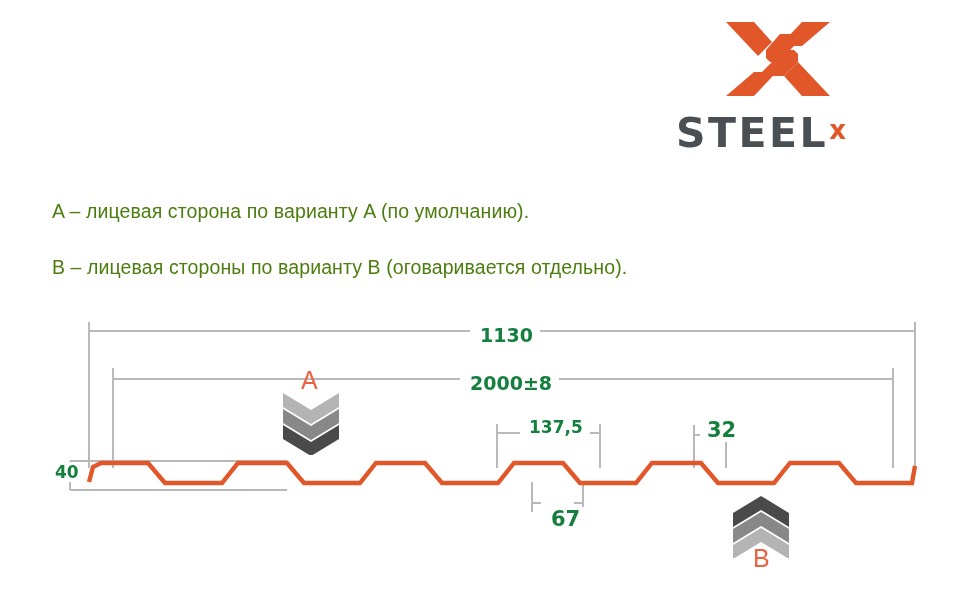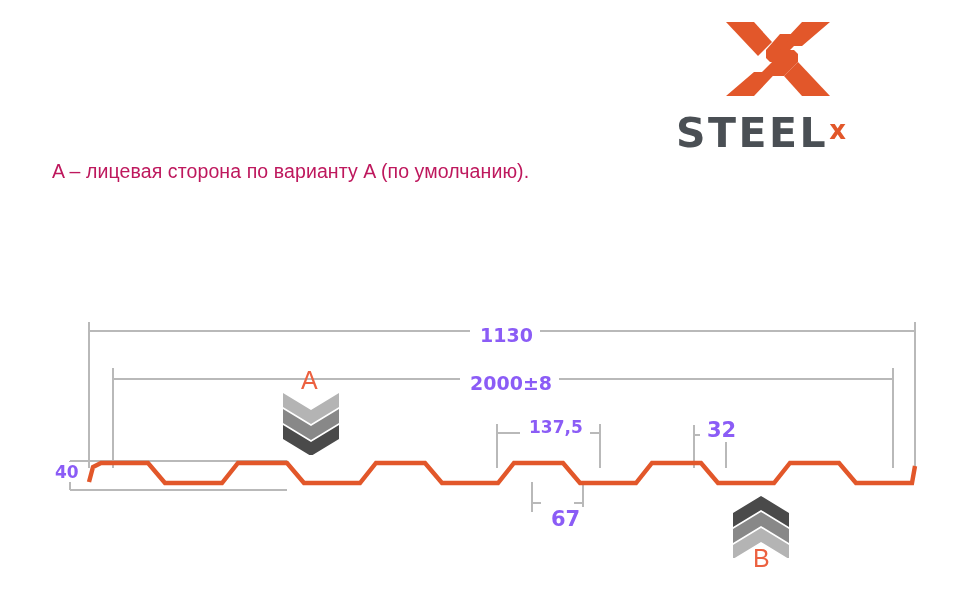--- a/index.html
+++ b/index.html
@@ -66,42 +66,43 @@
     position: relative;
     top: -11px;
   }
 
   
   .desc {
     position: absolute;
     left: 52px;
     font-family: "Liberation Sans", sans-serif;
     font-size: 19.5px;
-    color: #be185d;
+    color: #4d7c0f;
     white-space: nowrap;
     letter-spacing: 0.1px;
+    margin-top: 40px;
   }
   .desc-a { top: 160px; }
   .desc-b { top: 216px; }
 
   
   .drawing {
     position: absolute;
     left: 0px;
     top: 296px;
     width: 970px;
     height: 300px;
   }
   .drawing svg { display: block; }
 
   .dim-text {
     position: absolute;
     font-family: "DejaVu Sans", sans-serif;
     font-weight: 700;
-    color: #8b5cf6;
+    color: #15803d;
     background: #ffffff;
     padding: 0 7px;
     white-space: nowrap;
   }
   .dim-1130 { font-size: 19px; left: 473px; top: 324px; }
   .dim-1100 { font-size: 19px; left: 463px; top: 372px; }
   .dim-1375 { font-size: 17px; left: 522px; top: 417px; }
   .dim-32   { font-size: 21px; left: 700px; top: 418px; }
   .dim-67   { font-size: 21px; left: 544px; top: 507px; }
   .dim-20   { font-size: 17px; left: 48px;  top: 462px; }
@@ -144,20 +145,21 @@
         </g>
       </svg>
     </div>
     <div class="logo-wordmark">
       <span class="logo-steel">STEEL</span>
       <span class="logo-x">x</span>
     </div>
   </div>
 
   <div class="desc desc-a">A – лицевая сторона по варианту A (по умолчанию).</div>
+  <div class="desc desc-b">B – лицевая стороны по варианту B (оговаривается отдельно).</div>
 
   <div class="drawing">
     <svg width="970" height="300" viewBox="0 0 970 300" xmlns="http://www.w3.org/2000/svg">
 
       <g stroke="#b9b9b9" stroke-width="1.4" fill="none" shape-rendering="crispEdges">
 
         <line x1="89" y1="26" x2="89" y2="172"></line>
         <line x1="915" y1="26" x2="915" y2="172"></line>
 
         <line x1="89" y1="35" x2="470" y2="35"></line>

